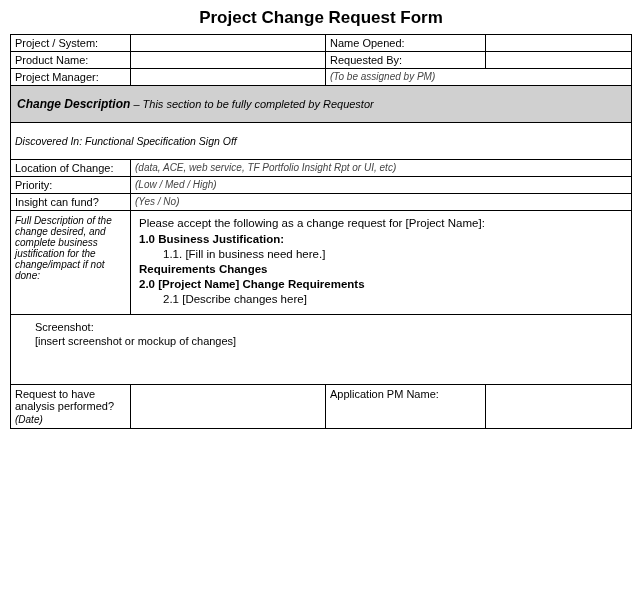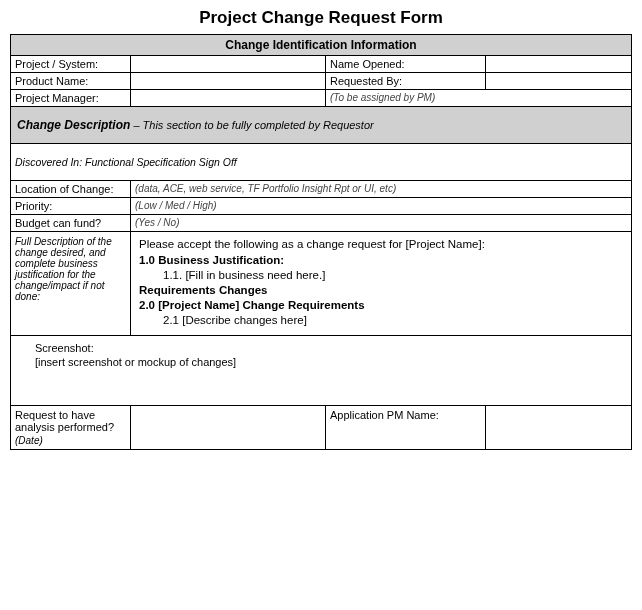--- a/index.html
+++ b/index.html
@@ -111,23 +111,20 @@
 </head>
 <body>
 
 <div class="page">
 
   <div class="page-title">Project Change Request Form</div>
 
   <table>
 
     <tbody>
-        <tr>
-      <td colspan="4" class="section-header">Change Identification Information</td>
-    </tr>
 
     <tr>
       <td class="label-cell" style="width:120px;">Project / System:</td>
       <td class="value-cell" style="width:195px;"></td>
       <td class="label-cell" style="width:100px;">Name Opened:</td>
       <td class="value-cell"></td>
     </tr>
 
     <tr>
       <td class="label-cell">Product Name:</td>
@@ -158,21 +155,21 @@
       <td class="label-cell">Location of Change:</td>
       <td colspan="3" class="value-cell italic-hint">(data, ACE, web service, TF Portfolio Insight Rpt or UI, etc)</td>
     </tr>
 
     <tr>
       <td class="label-cell">Priority:</td>
       <td colspan="3" class="value-cell italic-hint">(Low / Med / High)</td>
     </tr>
 
     <tr>
-      <td class="label-cell">Budget can fund?</td>
+      <td class="label-cell">Insight can fund?</td>
       <td colspan="3" class="value-cell italic-hint">(Yes / No)</td>
     </tr>
 
     <tr>
       <td class="side-label-cell" colspan="1">Full Description of the change desired, and complete business justification for the change/impact if not done:</td>
       <td class="main-content-cell" colspan="3" style="min-height:200px;">
         <p>Please accept the following as a change request for [Project Name]:</p>
         <p class="section-title">1.0 Business Justification:</p>
         <p class="indent1">1.1.  [Fill in business need here.]</p>
         <p class="section-title">Requirements Changes</p>

